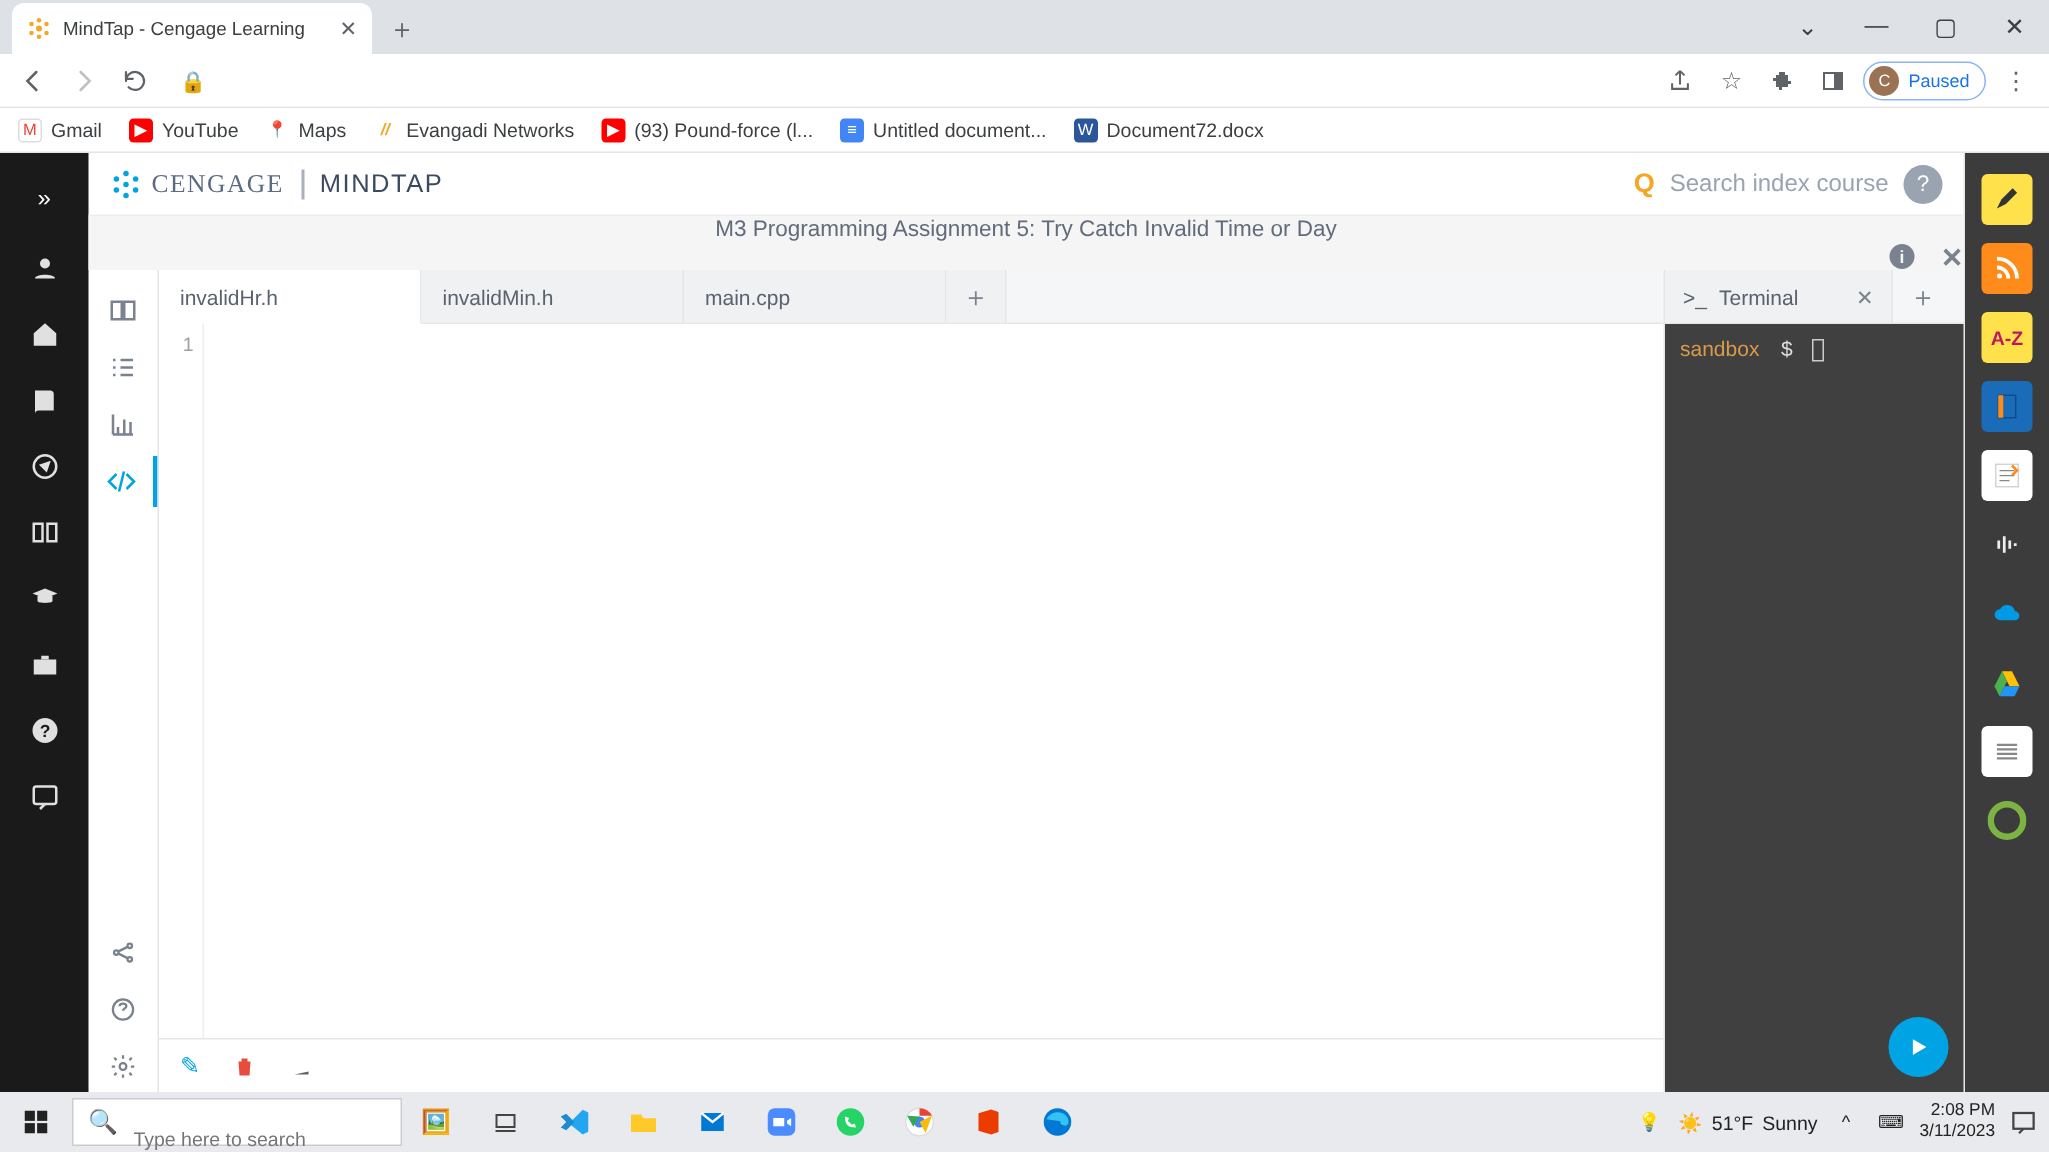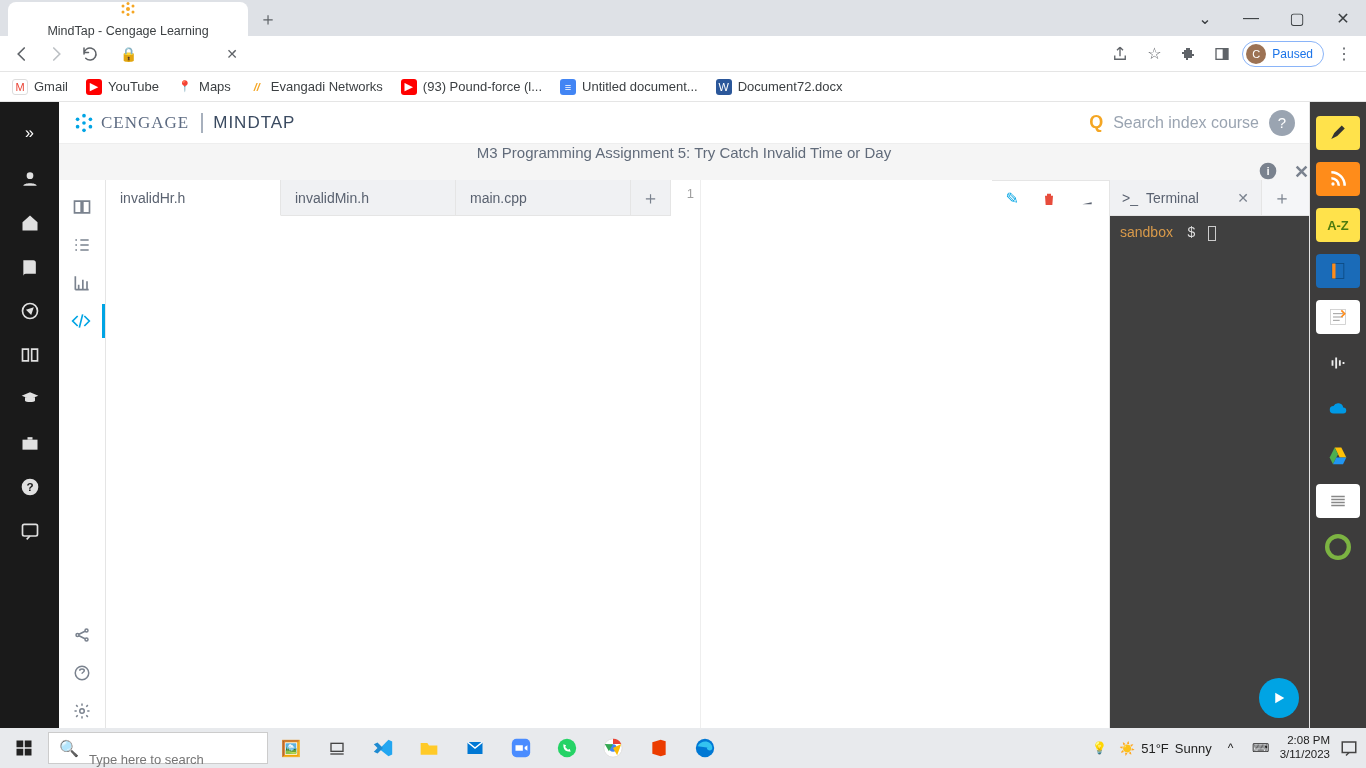--- a/index.html
+++ b/index.html
@@ -1,20 +1,20 @@
 <!DOCTYPE html>
 <html><head>
 <meta charset="utf-8">
 <style>
   * { margin: 0; padding: 0; box-sizing: border-box; font-family: "Segoe UI", Arial, sans-serif; }
   body { width: 1366px; height: 768px; overflow: hidden; background: #fff; }
 
   
   .browser-top { height: 36px; background: #dee1e6; display: flex; align-items: flex-end; padding-left: 8px; }
-  .chrome-tab { display: flex; align-items: center; background: #fff; border-radius: 8px 8px 0 0; height: 34px; padding: 0 10px; width: 240px; font-size: 12.5px; color: #3c4043; gap: 8px; flex-direction: column; }
+  .chrome-tab { display: flex; align-items: center; background: #fff; border-radius: 8px 8px 0 0; height: 34px; padding: 0 10px; width: 240px; font-size: 12.5px; color: #3c4043; gap: 8px; }
   .chrome-tab .fav { width: 16px; height: 16px; display:flex; align-items:center; justify-content:center; }
   .chrome-tab .close { color:#5f6368; font-size:14px; margin-left:auto; }
   .new-tab { width: 28px; height: 28px; display:flex; align-items:center; justify-content:center; color:#5f6368; font-size:18px; margin-left:6px; margin-bottom:3px; }
   .win-ctrls { margin-left:auto; display:flex; align-items:center; height:100%; }
   .win-ctrls div { width:46px; height:32px; display:flex; align-items:center; justify-content:center; color:#3c4043; }
 
   .addr-row { height: 36px; background:#fff; border-bottom:1px solid #e5e5e5; display:flex; align-items:center; padding:0 8px; gap:6px; }
   .nav-ico { width:28px; height:28px; display:flex; align-items:center; justify-content:center; color:#5f6368; border-radius:50%; }
   .url-bar { flex:1; height:30px; display:flex; align-items:center; padding:0 10px; font-size:14px; color:#3c4043; gap:8px; }
   .lock { color:#5f6368; }
@@ -45,21 +45,21 @@
 
   .assignment-row { height:36px; display:flex; align-items:center; padding:0 0; color:#616b7a; font-size:15px; background:#f5f5f5;flex-direction:column; }
   .assignment-row .icons { margin-left:auto; display:flex; gap:16px; color:#7a828e; font-size:18px; }
 
   .ide-row { flex:1; display:flex; }
   .ide-left-rail { width:46px; display:flex; flex-direction:column; align-items:center; gap:4px; padding-top:10px; }
   .ide-left-rail .ritm { width:34px; height:34px; display:flex; align-items:center; justify-content:center; color:#7a828e; font-size:17px; border-radius:4px; }
   .ide-left-rail .ritm.active { color:#00a4e4; border-right:3px solid #00a4e4; border-radius:0; width:46px; }
   .ide-left-rail .spacer { flex:1; }
 
-  .editor-wrap { flex:1; display:flex; flex-direction:row; border-left:1px solid #e5e5e5; }
+  .editor-wrap { flex:1; display:flex; flex-direction:column; border-left:1px solid #e5e5e5; }
   .file-tabs { height:36px; display:flex; border-bottom:1px solid #e5e5e5; background:#f5f6f8; }
   .file-tab { width:175px; display:flex; align-items:center; padding:0 14px; font-size:14px; color:#5a6270; border-right:1px solid #e5e5e5; background:#f0f1f3; }
   .file-tab.active { background:#fff; border-bottom:1px solid #fff; margin-bottom:-1px; }
   .file-tab.add { width:40px; justify-content:center; color:#7a828e; font-size:18px; }
   .editor-body { flex:1; display:flex; background:#fff; }
   .gutter { width:30px; background:#fff; border-right:1px solid #eee; padding:6px 6px 0 0; text-align:right; font-size:13px; color:#a0a0a0; font-family: Consolas, monospace; }
   .code { flex:1; }
   .editor-footer { height:36px; display:flex; align-items:center; padding:0 14px; gap:22px; color:#7a828e; font-size:16px; border-top:1px solid #e5e5e5; }
   .editor-footer .pencil { color:#00a4e4; }
   .editor-footer .trash { color:#e74c3c; }
@@ -70,21 +70,21 @@
   .term-tab .close { margin-left:auto; color:#7a828e; }
   .term-add { width:40px; display:flex; align-items:center; justify-content:center; color:#7a828e; font-size:18px; }
   .term-body { flex:1; background:#404040; padding:8px 10px; font-family: Consolas, monospace; font-size:14px; color:#eee; position:relative; }
   .term-body .prompt-host { color:#d99a4a; }
   .term-body .prompt-sym { color:#ddd; margin-left:6px; }
   .term-body .cursor { display:inline-block; width:8px; height:15px; border:1px solid #ccc; margin-left:4px; vertical-align:middle; }
   .play-fab { position:absolute; right:10px; bottom:10px; width:40px; height:40px; border-radius:50%; background:#00a4e4; display:flex; align-items:center; justify-content:center; }
   .play-fab svg { fill:#fff; }
 
   .cengage-right-rail { width:56px; background:#3d3c3c; display:flex; flex-direction:column; align-items:center; padding-top:14px; gap:12px; }
-  .crr-item { width:44px; height:34px; border-radius:4px; display:flex; align-items:center; justify-content:center; font-size:13px; color:#4d7c0f; }
+  .crr-item { width:34px; height:34px; border-radius:4px; display:flex; align-items:center; justify-content:center; font-size:13px; color:#be185d; }
 
   
   .taskbar { height:40px; background:#e8eaed; display:flex; align-items:center; }
   .start { width:48px; height:100%; display:flex; align-items:center; justify-content:center; }
   .search-box { display:flex; align-items:center; gap:10px; background:#fff; height:32px; padding:0 10px; width:220px; border:1px solid #ccc; margin-top:3px; margin-bottom:3px; }
   .search-box input { border:none; outline:none; font-size:13px; width:100%; background:transparent;margin-top:23px; }
   .task-icons { display:flex; align-items:center; height:100%; }
   .task-icons .ti { width:46px; height:100%; display:flex; align-items:center; justify-content:center; }
   .tray { margin-left:auto; display:flex; align-items:center; gap:8px; padding-right:6px; font-size:12px; color:#222; }
   .tray .weather { display:flex; align-items:center; gap:6px; font-size:13px; }

